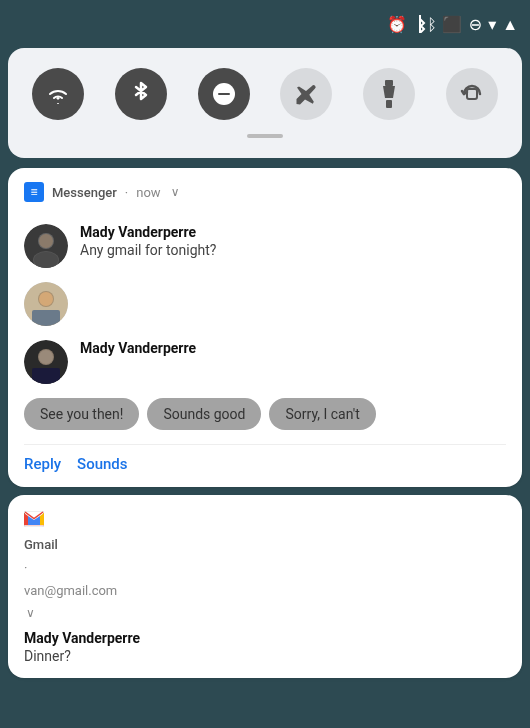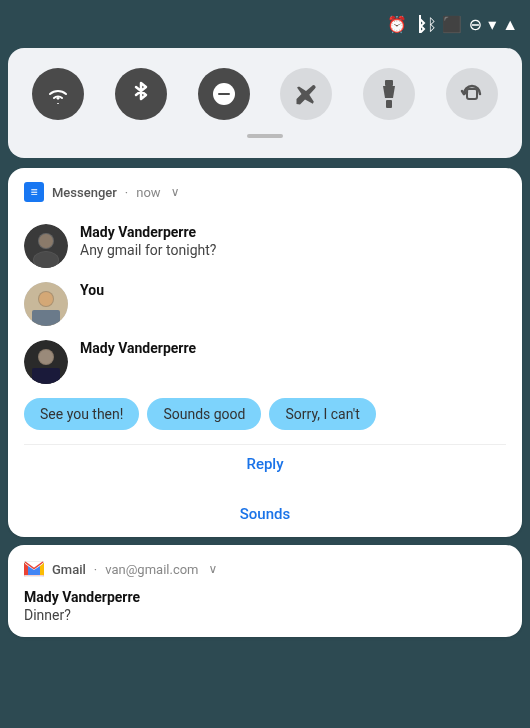--- a/index.html
+++ b/index.html
@@ -142,38 +142,37 @@
 
     
     .quick-replies {
       display: flex;
       gap: 8px;
       margin-top: 4px;
       margin-bottom: 14px;
       flex-wrap: wrap;
     }
     .qr-chip {
-      background: #7dd3fc;
+      background: #a3a3a3;
       border-radius: 20px;
       padding: 8px 16px;
       font-size: 14px;
       color: #333;
       cursor: pointer;
       border: none;
       font-family: inherit;
     }
 
     
     .notif-actions {
       display: flex;
-      gap: 32px;
+      gap: 16px;
       padding-top: 2px;
       border-top: 1px solid #eee;
       padding-top: 10px;
-      flex-direction: column;
     }
     .action-btn {
       font-size: 15px;
       font-weight: 500;
       color: #1a73e8;
       background: none;
       border: none;
       cursor: pointer;
       font-family: inherit;
       padding: 0;
@@ -181,23 +180,24 @@
 
     
     .gmail-card {
       background: white;
       border-radius: 16px;
       padding: 14px 16px;
       box-shadow: 0 1px 3px rgba(0,0,0,0.1);
     }
     .gmail-header {
       display: flex;
-      align-items: center;
+      align-items: flex-start;
       gap: 8px;
       margin-bottom: 10px;
+      flex-direction: column;
     }
     .gmail-sender {
       font-size: 14px;
       font-weight: 700;
       color: #111;
       margin-bottom: 2px;
     }
     .gmail-subject {
       font-size: 14px;
       color: #444;
@@ -324,21 +324,20 @@
           <circle cx="22" cy="22" r="22" fill="#c8b89a"></circle>
           <circle cx="22" cy="17" r="8" fill="#a89070"></circle>
           <ellipse cx="22" cy="38" rx="14" ry="10" fill="#b8a080"></ellipse>
 
           <rect x="8" y="28" width="28" height="16" fill="#6a7a8a" rx="2"></rect>
 
           <circle cx="22" cy="17" r="7" fill="#d4a876"></circle>
         </svg>
       </div>
       <div class="message-content">
-        <div class="sender-name">You</div>
       </div>
     </div>
 
     <div class="message-row">
       <div class="avatar">
         <svg viewBox="0 0 44 44" xmlns="http://www.w3.org/2000/svg">
           <circle cx="22" cy="22" r="22" fill="#2a2a2a"></circle>
           <circle cx="22" cy="17" r="8" fill="#8a7a6a"></circle>
           <ellipse cx="22" cy="38" rx="14" ry="10" fill="#3a3a3a"></ellipse>
           <circle cx="22" cy="17" r="7" fill="#9a8a7a"></circle>

